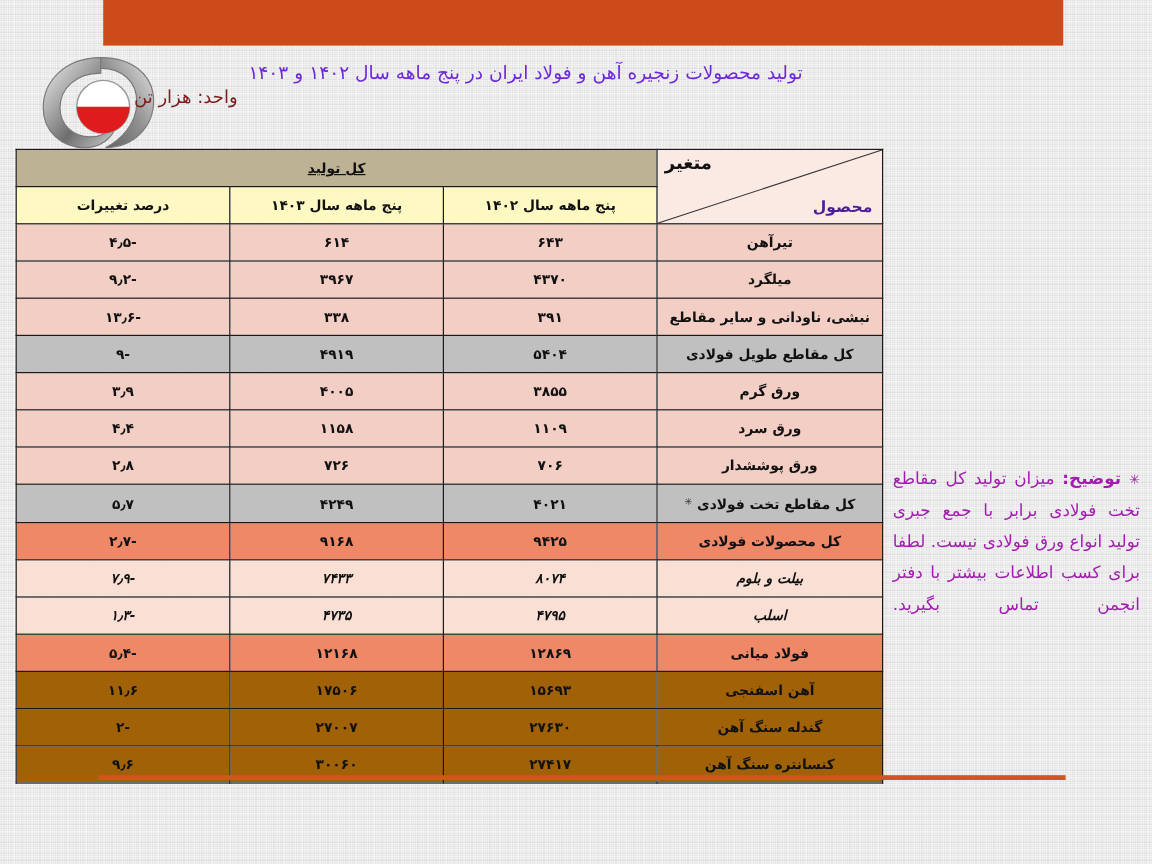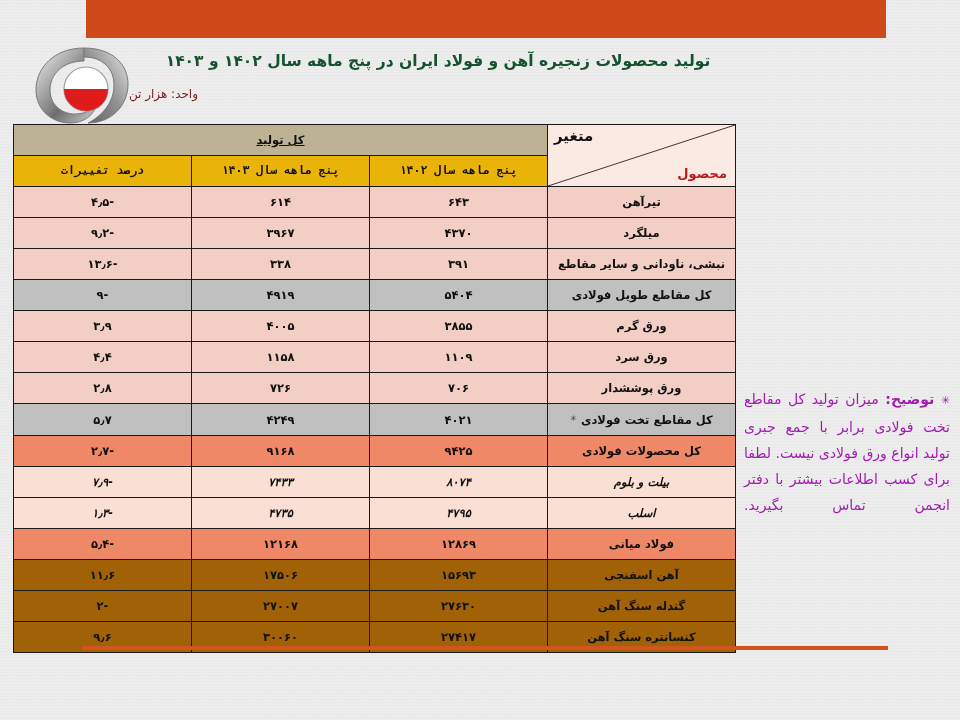--- a/index.html
+++ b/index.html
@@ -41,33 +41,33 @@
 
   
   #title {
     position: absolute;
     right: 222px;
     top: 52px;
     width: 600px;
     text-align: center;
     direction: rtl;
     font-size: 15.5px;
-    font-weight: bold;
-    color: #14532d;
+    font-weight: normal;
+    color: #6d28d9;
     letter-spacing: -0.2px;
     white-space: nowrap;
   }
 
   
   #unit-label {
     position: absolute;
     right: 762px;
-    top: 87px;
+    top: 72px;
     direction: rtl;
-    font-size: 12px;
+    font-size: 15px;
     color: #7b2020;
     white-space: nowrap;
   }
 
   
   #table-wrap {
     position: absolute;
     left: 14px;
     top: 124px;
     width: 722px;
@@ -121,36 +121,35 @@
     line-height: 18px;
     color: #111;
   }
   td.corner .prod-lbl {
     position: absolute;
     bottom: 2px;
     right: 8px;
     font-size: 13px;
     font-weight: bold;
     line-height: 20px;
-    color: #b91c1c;
+    color: #4c1d95;
   }
 
   th.group-head {
     background: #bdb293;
     font-size: 14px;
     height: 32px;
     line-height: 32px;
     text-decoration: underline;
   }
   th.sub-head {
-    background: #eab308;
+    background: #fef9c3;
     font-size: 11.5px;
     height: 32px;
     line-height: 32px;
-    font-family: Liberation Mono, monospace;
   }
 
   
   tr.r-pink  td { background: #f2cec4; }
   tr.r-gray  td { background: #c0c0c0; }
   tr.r-org   td { background: #ee8867; }
   tr.r-light td { background: #fadfd4; font-style: italic; }
   tr.r-mauve td { background: #a16207; }
 
   td.prod-cell { font-size: 11.5px; }

